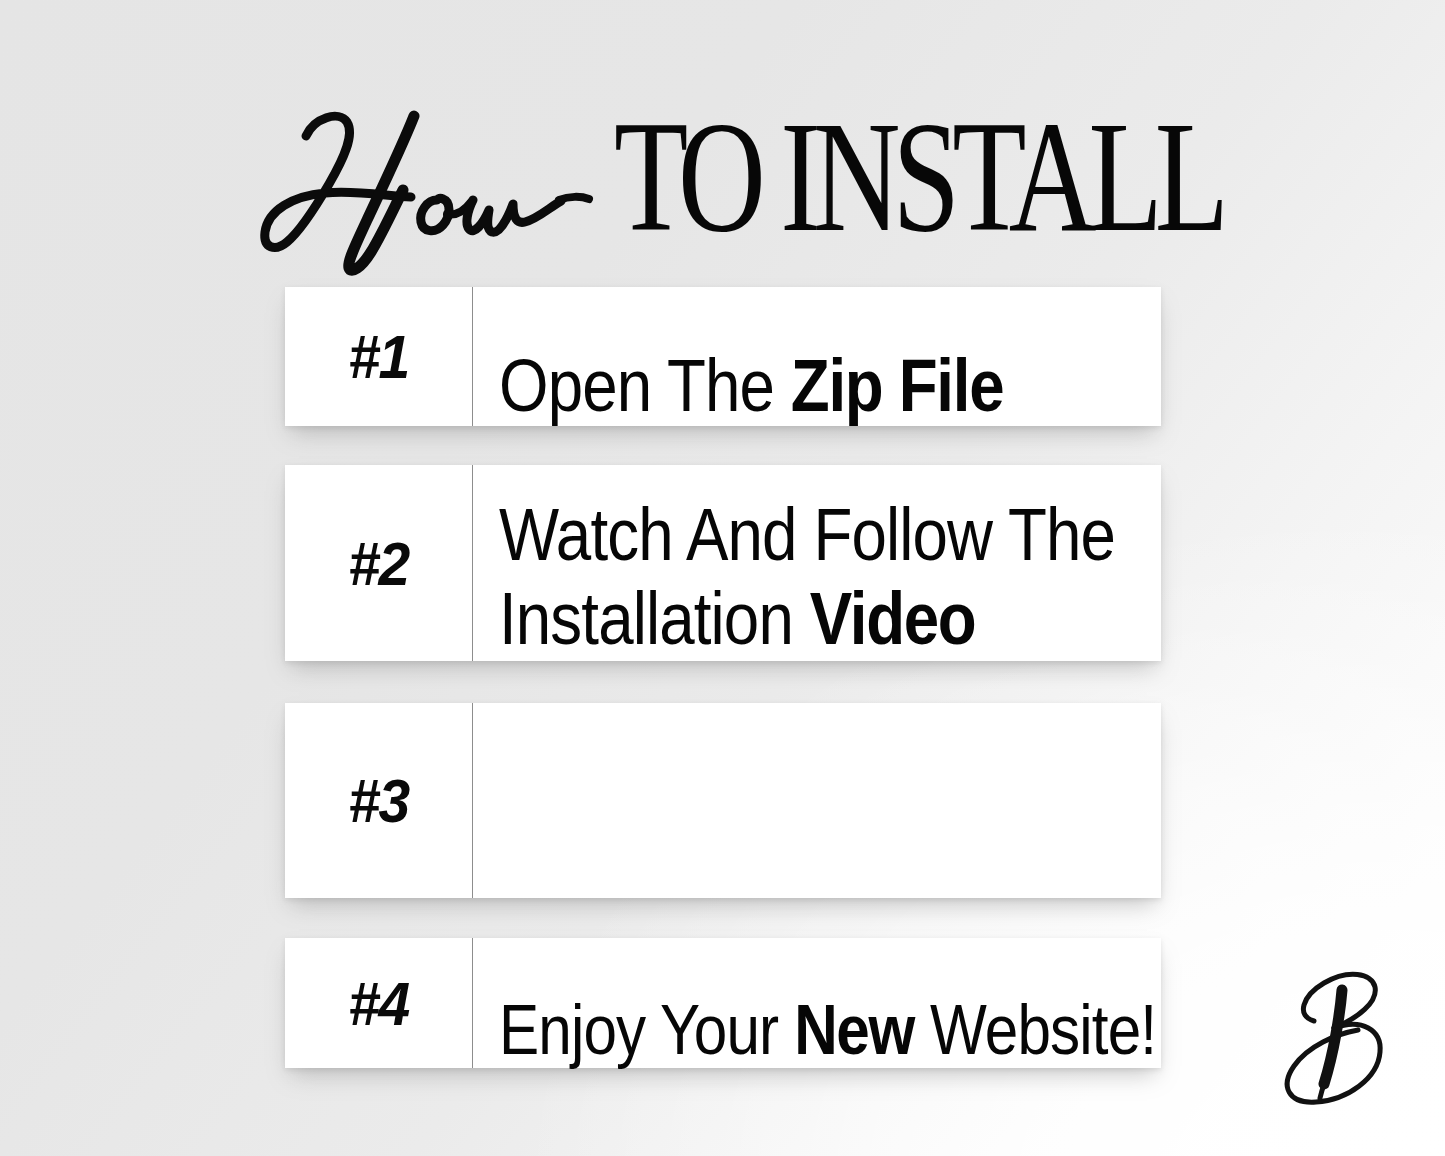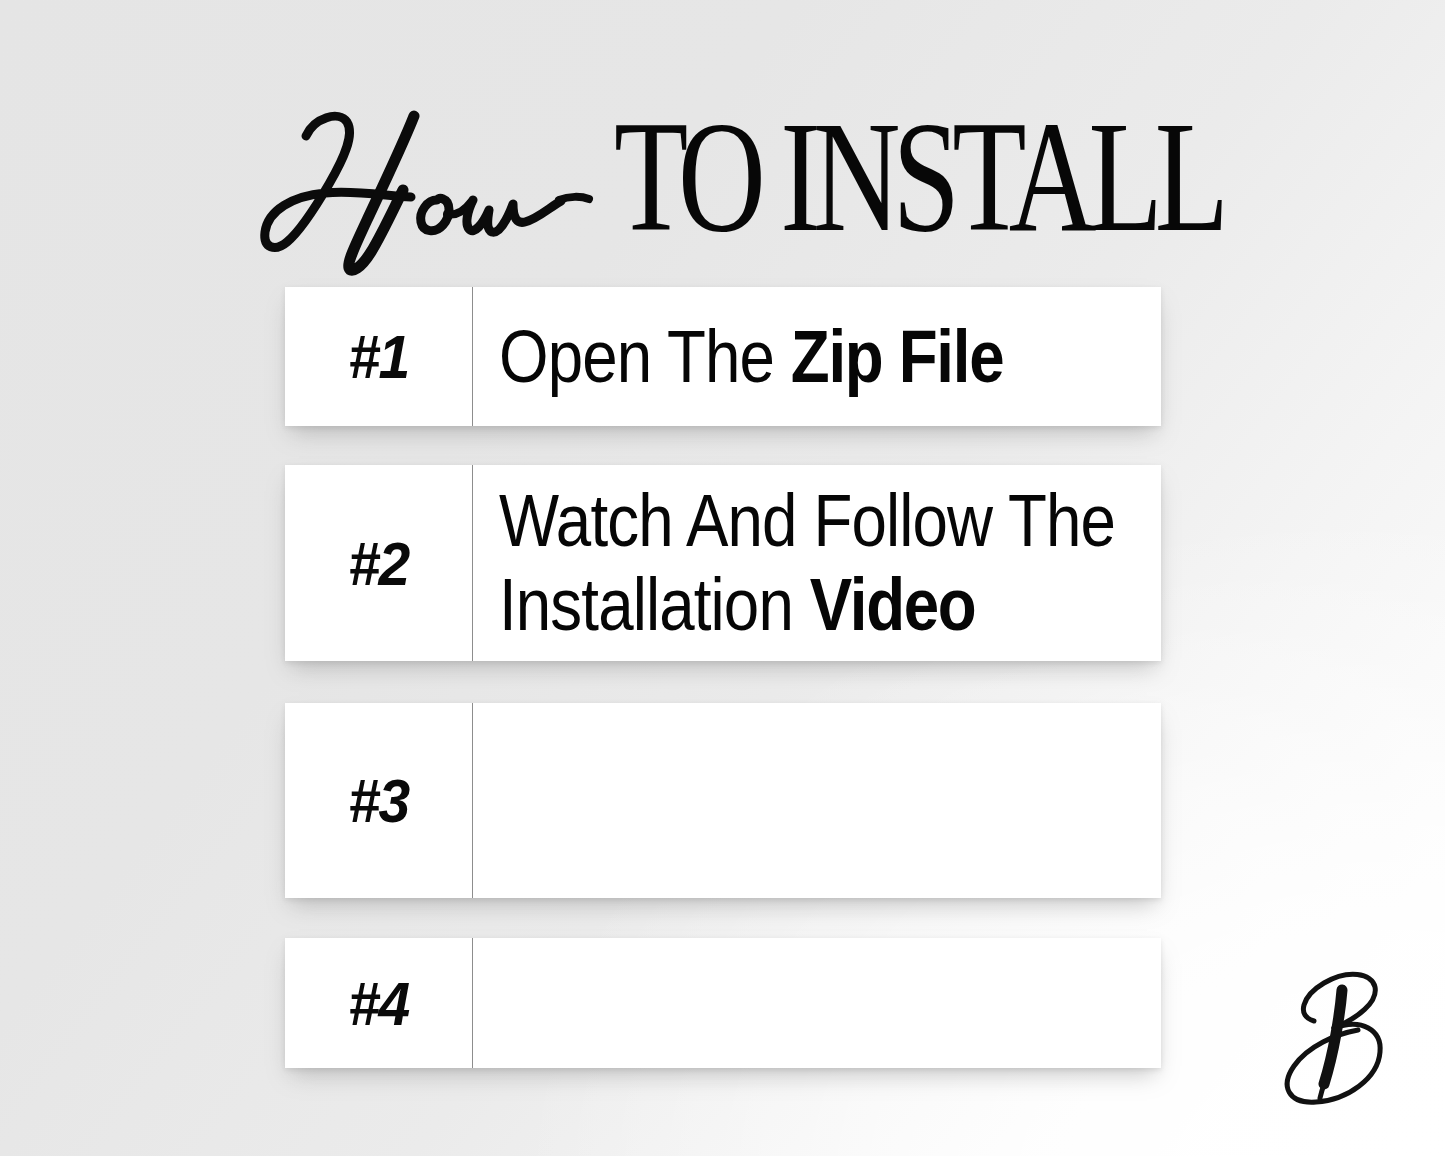--- a/index.html
+++ b/index.html
@@ -97,21 +97,21 @@
   }
 
   .card-body {
     position: absolute;
     left: 188px;
     top: 0;
     right: 0;
     height: 100%;
     display: flex;
     flex-direction: column;
-    justify-content: center;
+    justify-content: flex-end;
     padding-left: 26px;
     padding-right: 10px;
   }
 
   .card-line {
     color: #060606;
     font-family: "Liberation Sans", sans-serif;
     font-weight: 400;
     white-space: nowrap;
     transform: scaleX(0.86);
@@ -191,20 +191,23 @@
 </div>
 
 <div class="card" id="card-3">
   <div class="card-num">#3</div>
   <div class="card-divider"></div>
 </div>
 
 <div class="card" id="card-4">
   <div class="card-num">#4</div>
   <div class="card-divider"></div>
+  <div class="card-body">
+    <div class="card-line"><span>Enjoy Your </span><b>New</b><span> Website!</span></div>
+  </div>
 </div>
 
 <div id="brand-logo" role="img" aria-label="B">
   <svg viewBox="0 0 175 185" xmlns="http://www.w3.org/2000/svg">
     <g fill="none" stroke="#111111" stroke-linecap="round" stroke-linejoin="round">
 
       <path d="M56 73 C38 68, 44 48, 66 35 C90 21, 114 25, 117 39
                C120 54, 100 70, 76 80" stroke-width="5"></path>
 
       <path d="M76 80 C104 70, 124 82, 122 104 C120 130, 90 152, 58 154

